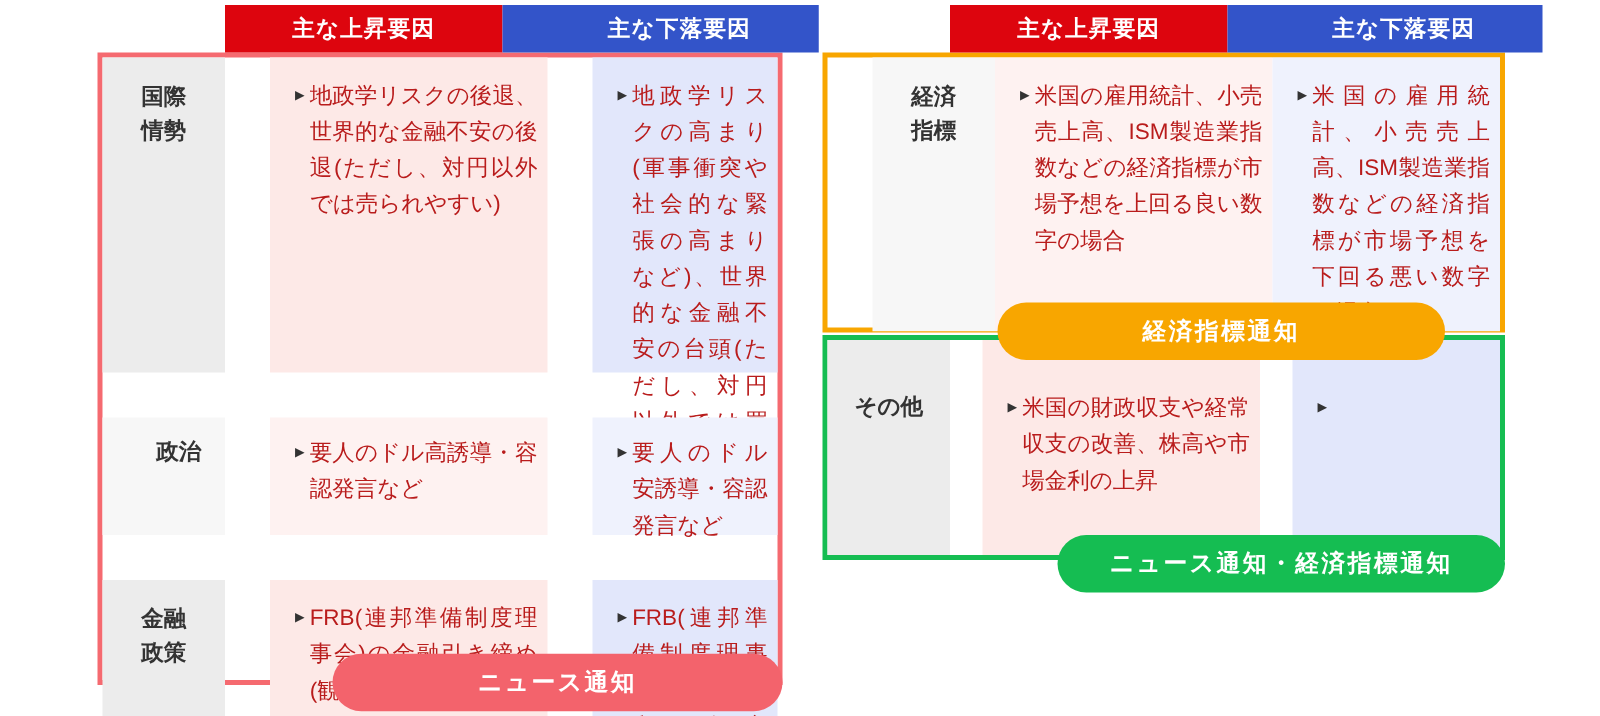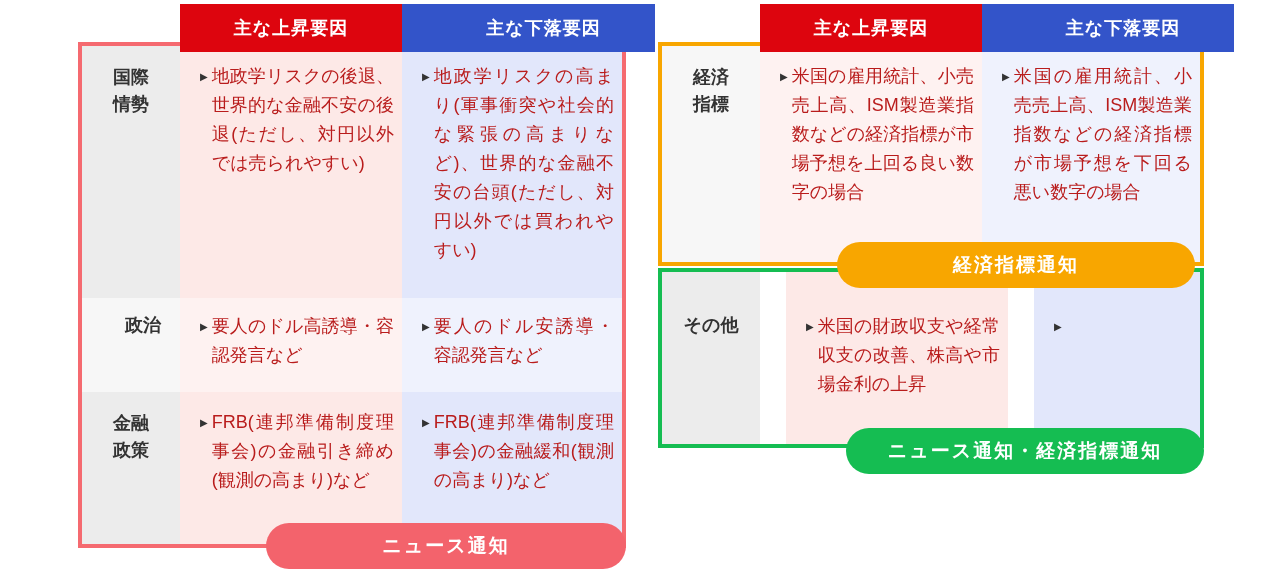--- a/index.html
+++ b/index.html
@@ -2,28 +2,28 @@
 <html style="--color-header_red: #dd050e; --color-header_blue: #3354c9; --color-salmon: #f56a70; --color-salmon_pill: #f3636c; --color-orange: #f8a600; --color-green: #15bd52; --color-label_gray: #ececec; --color-label_light: #f7f7f7; --color-cell_pink_dark: #fde9e7; --color-cell_pink_light: #fef2f1; --color-cell_lavender_dark: #e2e7fb; --color-cell_lavender_light: #eff2fd;"><head>
 <meta charset="utf-8">
 <style>
   html,body{margin:0;padding:0;background:#ffffff;}
   #canvas{
     position:relative;width:1280px;height:573px;background:#ffffff;overflow:hidden;
     font-family:"Liberation Sans","DejaVu Sans",sans-serif;
     -webkit-font-smoothing:antialiased;
   }
   .hdr{
-    position:absolute;top:4px;height:48px;display:flex;align-items:center;justify-content:center;
+    position:absolute;top:4px;height:38px;display:flex;align-items:center;justify-content:center;
     color:#ffffff;font-weight:bold;font-size:18px;letter-spacing:1px;z-index:2;
   }
   .hdr.up{background:var(--color-header_red);}
   .hdr.down{background:var(--color-header_blue);padding-left:30px;}
   .box{position:absolute;display:grid;box-sizing:border-box;z-index:1;}
   .box.salmon{border:4px solid var(--color-salmon);}
-  .box.orange{border:4px solid var(--color-orange);}
+  .box.orange{border:4px solid var(--color-orange);padding-left:36px;}
   .box.green{border:4px solid var(--color-green);}
   .lab{
     font-weight:bold;font-size:18px;line-height:27px;color:#333333;
     text-align:center;white-space:pre-line;padding-top:18px;box-sizing:border-box;
   }
   .cell{
     display:flex;gap:4px;padding:16px 8px 0 20px;box-sizing:border-box;
   }
   .bullet{flex:none;font-size:10px;line-height:29px;color:#333333;}
   .cell-text{
@@ -52,21 +52,21 @@
 
 <div id="canvas">
 
   <div class="hdr up" style="left:180px;width:222px;">
     <span>主な上昇要因</span>
   </div>
   <div class="hdr down" style="left:402px;width:223px;">
     <span>主な下落要因</span>
   </div>
 
-  <div class="box salmon" style="left:78px;top:42px;width:548px;height:506px;grid-template-columns:98px 222px 1fr;grid-template-rows:252px 94px 1fr;">
+  <div class="box salmon" style="left:78px;top:42px;width:548px;height:506px;grid-template-columns:98px 222px 1fr;grid-template-rows:252px 94px 1fr;gap:36px;">
 
     <div class="lab bg-lab-d">国際
 情勢</div>
     <div class="cell bg-up-d">
       <span class="bullet">▶</span>
       <span class="cell-text">地政学リスクの後退、世界的な金融不安の後退(ただし、対円以外では売られやすい)</span>
     </div>
     <div class="cell bg-dn-d">
       <span class="bullet">▶</span>
       <span class="cell-text">地政学リスクの高まり(軍事衝突や社会的な緊張の高まりなど)、世界的な金融不安の台頭(ただし、対円以外では買われやすい)</span>
@@ -111,21 +111,21 @@
     <div class="cell bg-up-l">
       <span class="bullet">▶</span>
       <span class="cell-text">米国の雇用統計、小売売上高、ISM製造業指数などの経済指標が市場予想を上回る良い数字の場合</span>
     </div>
     <div class="cell bg-dn-l">
       <span class="bullet">▶</span>
       <span class="cell-text">米国の雇用統計、小売売上高、ISM製造業指数などの経済指標が市場予想を下回る悪い数字の場合</span>
     </div>
   </div>
 
-  <div class="pill orange" style="left:837px;top:242px;width:358px;">
+  <div class="pill orange" style="left:798px;top:242px;width:358px;">
     <span>経済指標通知</span>
   </div>
 
   <div class="box green" style="left:658px;top:268px;width:546px;height:180px;grid-template-columns:98px 222px 1fr;grid-template-rows:1fr;gap:26px;">
     <div class="lab bg-lab-d deep-pad">その他</div>
     <div class="cell bg-up-d deep-pad">
       <span class="bullet">▶</span>
       <span class="cell-text">米国の財政収支や経常収支の改善、株高や市場金利の上昇</span>
     </div>
     <div class="cell bg-dn-d deep-pad">

